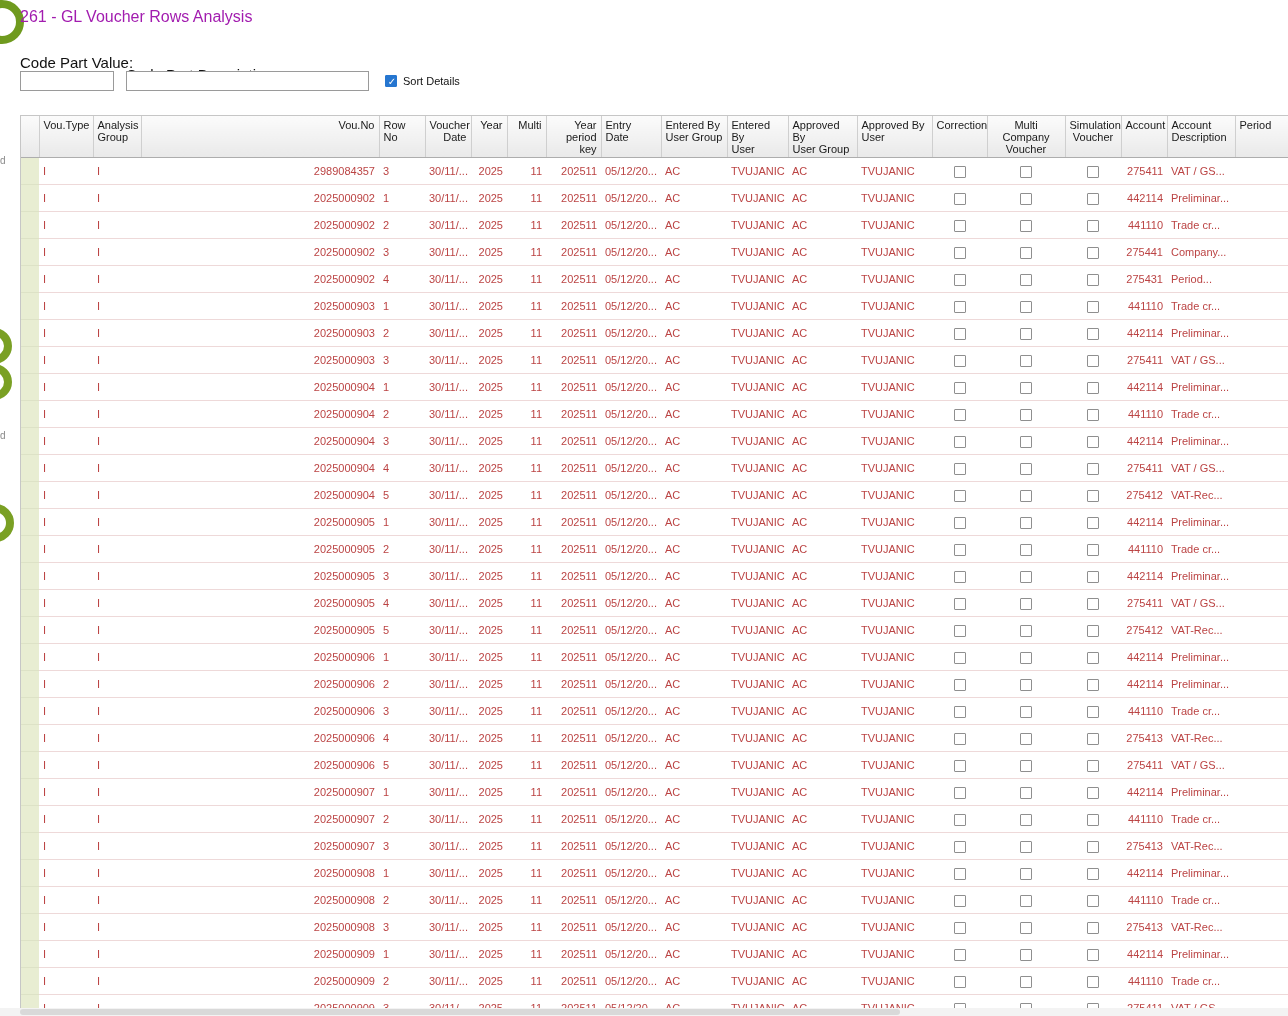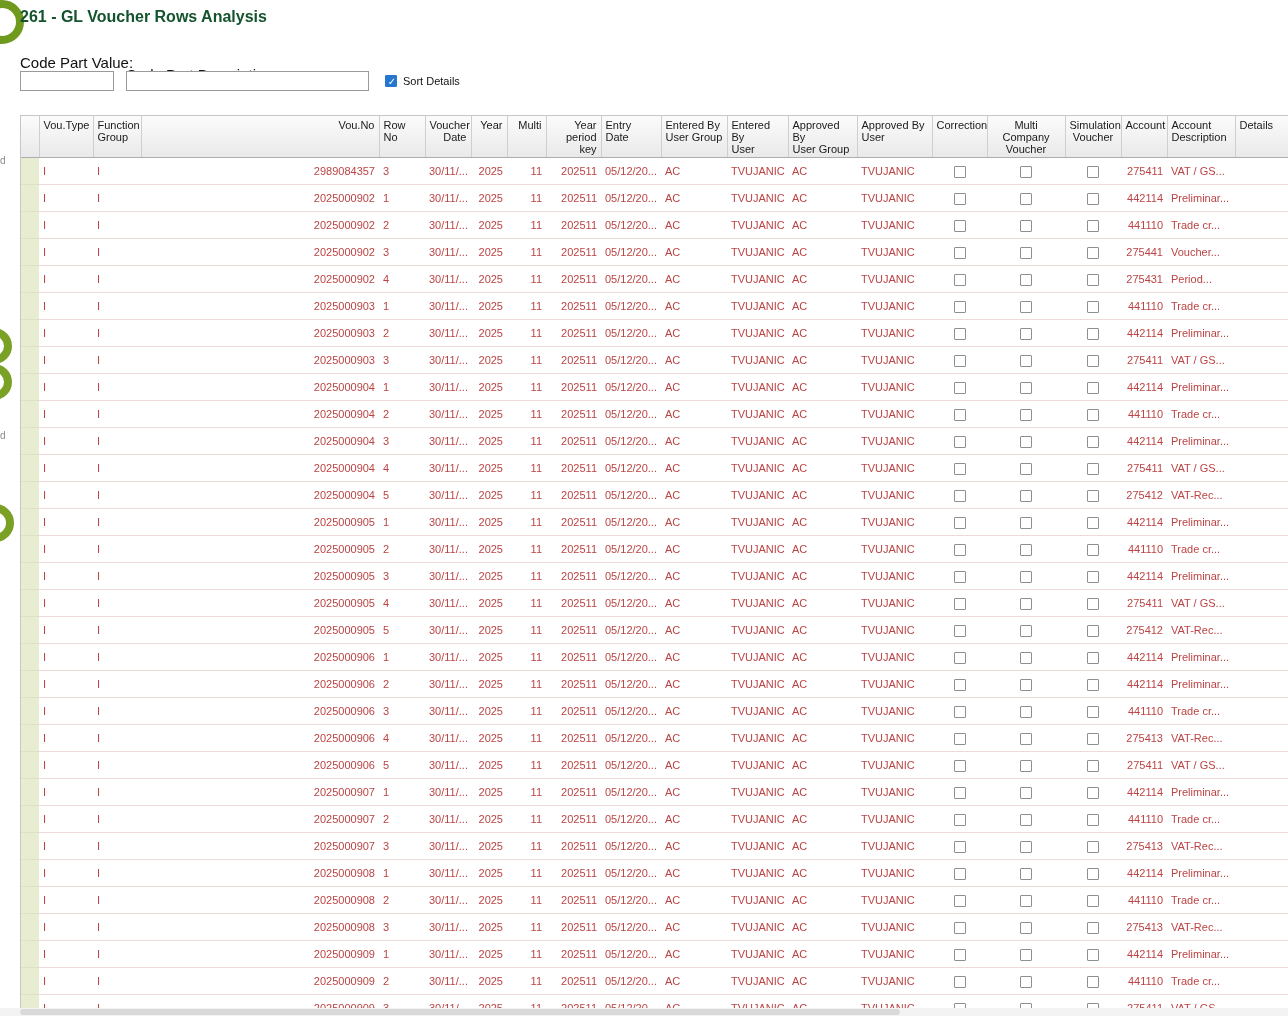--- a/index.html
+++ b/index.html
@@ -8,21 +8,21 @@
     width: 1288px; height: 1016px;
     background: #ffffff;
     font-family: "Liberation Sans", sans-serif;
     position: relative;
     overflow: hidden;
   }
 
   
   .page-title {
     position: absolute; left: 20px; top: 8px;
-    font-size: 16px; font-weight: bold; color: #14532d;
+    font-size: 16px; font-weight: normal; color: #a21caf;
     white-space: nowrap;
   }
   .filter-label {
     position: absolute; font-size: 15px; color: #111; white-space: nowrap;
   }
   .lbl-code-part-value { left: 20px; top: 54px; }
   .lbl-code-part-desc  { left: 126px; top: 66px; }
   .filter-input {
     position: absolute; top: 71px; height: 20px;
     border: 1px solid #9a9a9a; background: #fff;
@@ -150,21 +150,21 @@
       <col style="width:78px">
         <col style="width:56px">
         <col style="width:46px">
       <col style="width:68px">
         <col style="width:54px">
     </colgroup>
     <thead>
       <tr id="header-row">
           <th class="col-selector al-left"></th>
           <th class="col-vou_type al-left">Vou.Type</th>
-          <th class="col-function_group al-left">Function
+          <th class="col-function_group al-left">Analysis
 Group</th>
           <th class="col-vou_no al-right">Vou.No</th>
           <th class="col-row_no al-left">Row No</th>
           <th class="col-voucher_date al-right">Voucher
 Date</th>
           <th class="col-year al-right">Year</th>
           <th class="col-period al-right">Multi</th>
           <th class="col-year_period_key al-right">Year
 period key</th>
           <th class="col-entry_date al-left">Entry Date</th>
@@ -177,21 +177,21 @@
           <th class="col-approved_by_user al-left">Approved By
 User</th>
           <th class="col-correction al-center">Correction</th>
           <th class="col-multi_company_voucher al-center">Multi Company
 Voucher</th>
           <th class="col-simulation_voucher al-center">Simulation
 Voucher</th>
           <th class="col-account al-right">Account</th>
           <th class="col-account_description al-left">Account
 Description</th>
-          <th class="col-prodgrp al-left">Details</th>
+          <th class="col-prodgrp al-left">Period</th>
         </tr>
     </thead>
     <tbody id="table-body">
         <tr>
           <td class="col-selector al-left"></td>
           <td class="col-vou_type al-left">I</td>
           <td class="col-function_group al-left">I</td>
           <td class="col-vou_no al-right">2989084357</td>
           <td class="col-row_no al-left">3</td>
           <td class="col-voucher_date al-right">30/11/...</td>
@@ -266,21 +266,21 @@
           <td class="col-year_period_key al-right">202511</td>
           <td class="col-entry_date al-left">05/12/20...</td>
           <td class="col-entered_by_user_group al-left">AC</td>
           <td class="col-entered_by_user al-left">TVUJANIC</td>
           <td class="col-approved_by_user_group al-left">AC</td>
           <td class="col-approved_by_user al-left">TVUJANIC</td>
           <td class="col-correction al-center"><span class="cb"></span></td>
           <td class="col-multi_company_voucher al-center"><span class="cb"></span></td>
           <td class="col-simulation_voucher al-center"><span class="cb"></span></td>
           <td class="col-account al-right">275441</td>
-          <td class="col-account_description al-left">Voucher...</td>
+          <td class="col-account_description al-left">Company...</td>
           <td class="col-prodgrp al-left"></td>
         </tr>
         <tr>
           <td class="col-selector al-left"></td>
           <td class="col-vou_type al-left">I</td>
           <td class="col-function_group al-left">I</td>
           <td class="col-vou_no al-right">2025000902</td>
           <td class="col-row_no al-left">4</td>
           <td class="col-voucher_date al-right">30/11/...</td>
           <td class="col-year al-right">2025</td>

